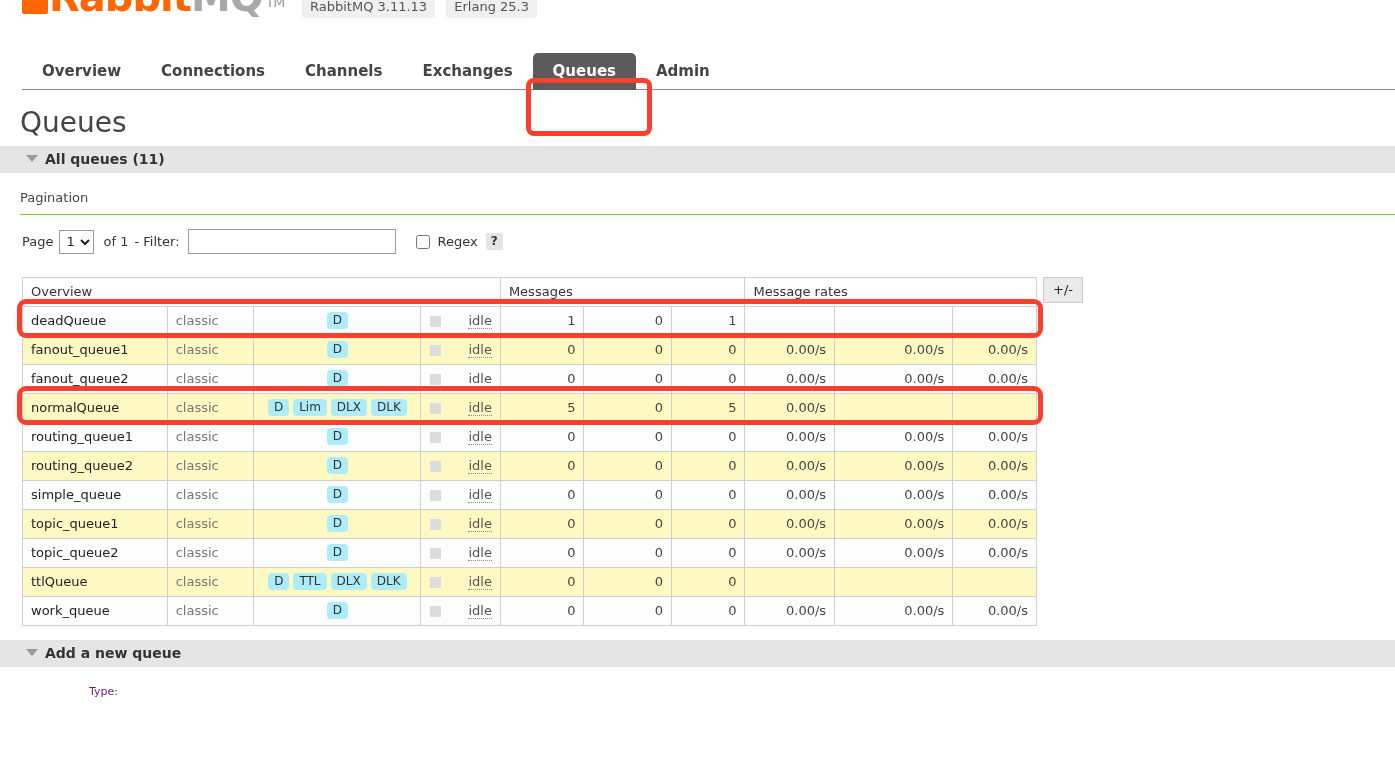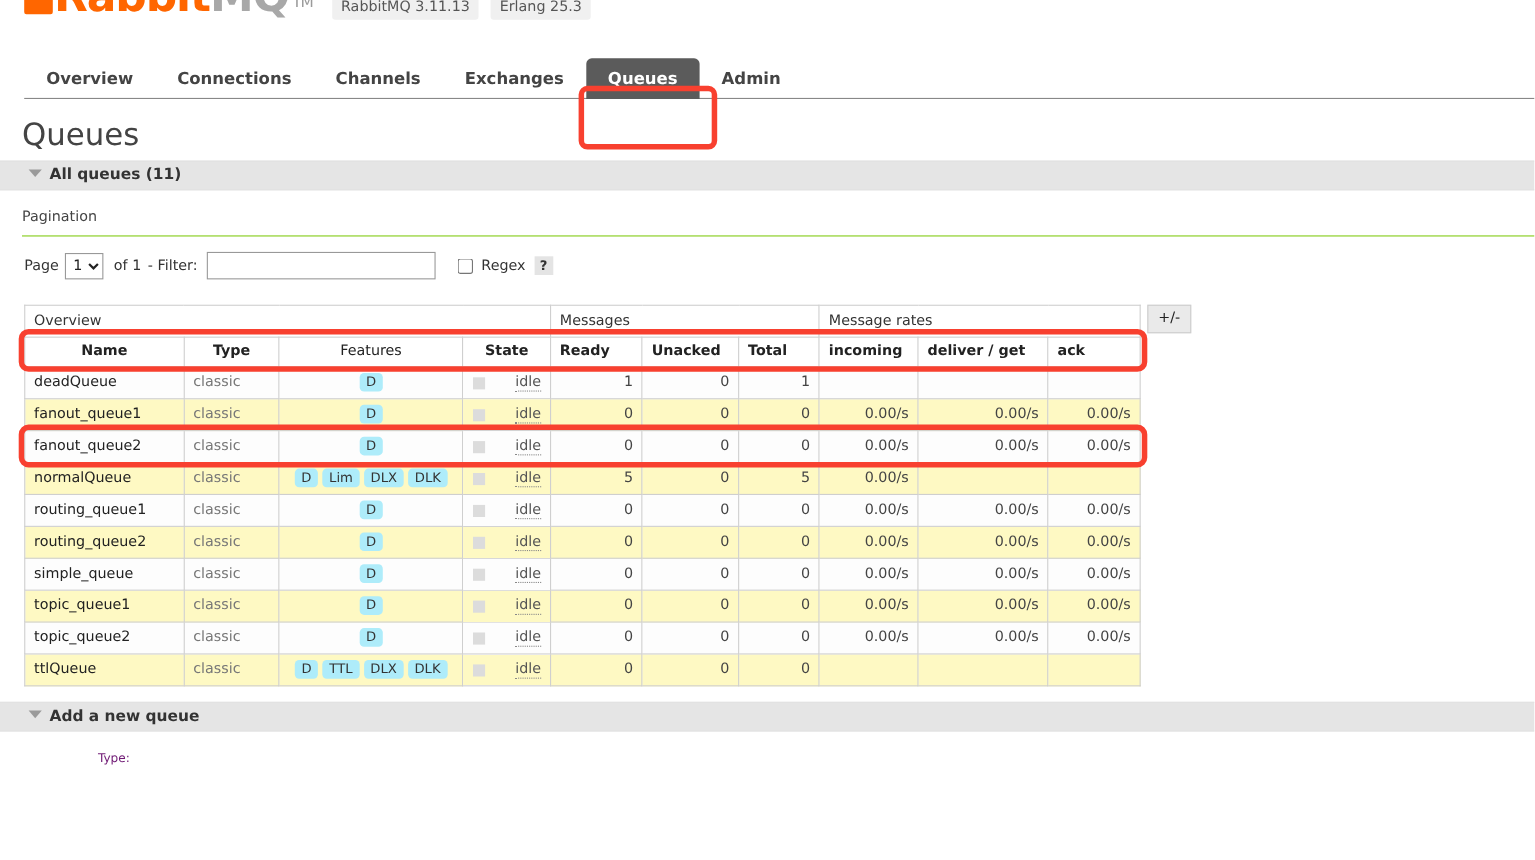--- a/index.html
+++ b/index.html
@@ -248,32 +248,20 @@
         <col style="width:88px">
           <col style="width:116px">
           <col style="width:82px">
       </colgroup>
       <thead>
         <tr class="grouphdr">
           <th colspan="4">Overview</th>
           <th colspan="3">Messages</th>
           <th colspan="3">Message rates</th>
         </tr>
-        <tr class="colhdr">
-          <th>Name</th>
-          <th>Type</th>
-          <th class="plain">Features</th>
-          <th>State</th>
-          <th class="num">Ready</th>
-          <th class="num">Unacked</th>
-          <th class="num">Total</th>
-          <th class="num">incoming</th>
-          <th class="num">deliver / get</th>
-          <th class="num">ack</th>
-        </tr>
       </thead>
       <tbody id="queues-body">
           <tr class="odd">
             <td class="name">deadQueue</td>
             <td class="type">classic</td>
             <td class="features"><span class="badge">D</span></td>
             <td class="state"><span class="statesq"></span><span class="statetxt">idle</span></td>
             <td class="num">1</td>
             <td class="num">0</td>
             <td class="num">1</td>
@@ -381,20 +369,32 @@
             <td class="name">ttlQueue</td>
             <td class="type">classic</td>
             <td class="features"><span class="badge">D</span><span class="badge">TTL</span><span class="badge">DLX</span><span class="badge">DLK</span></td>
             <td class="state"><span class="statesq"></span><span class="statetxt">idle</span></td>
             <td class="num">0</td>
             <td class="num">0</td>
             <td class="num">0</td>
             <td class="num"></td>
             <td class="num"></td>
             <td class="num"></td>
+          </tr>
+          <tr class="odd">
+            <td class="name">work_queue</td>
+            <td class="type">classic</td>
+            <td class="features"><span class="badge">D</span></td>
+            <td class="state"><span class="statesq"></span><span class="statetxt">idle</span></td>
+            <td class="num">0</td>
+            <td class="num">0</td>
+            <td class="num">0</td>
+            <td class="num">0.00/s</td>
+            <td class="num">0.00/s</td>
+            <td class="num">0.00/s</td>
           </tr>
         </tbody>
     </table>
     <div class="plusminus">+/-</div>
     <div id="row-annotations">
         <div class="annot-row" style="left: -5.5px; top: 21.5px; width: 1026px; height: 39px;"></div>
         <div class="annot-row" style="left: -5.5px; top: 108.5px; width: 1026px; height: 39px;"></div>
       </div>
   </div>
 

